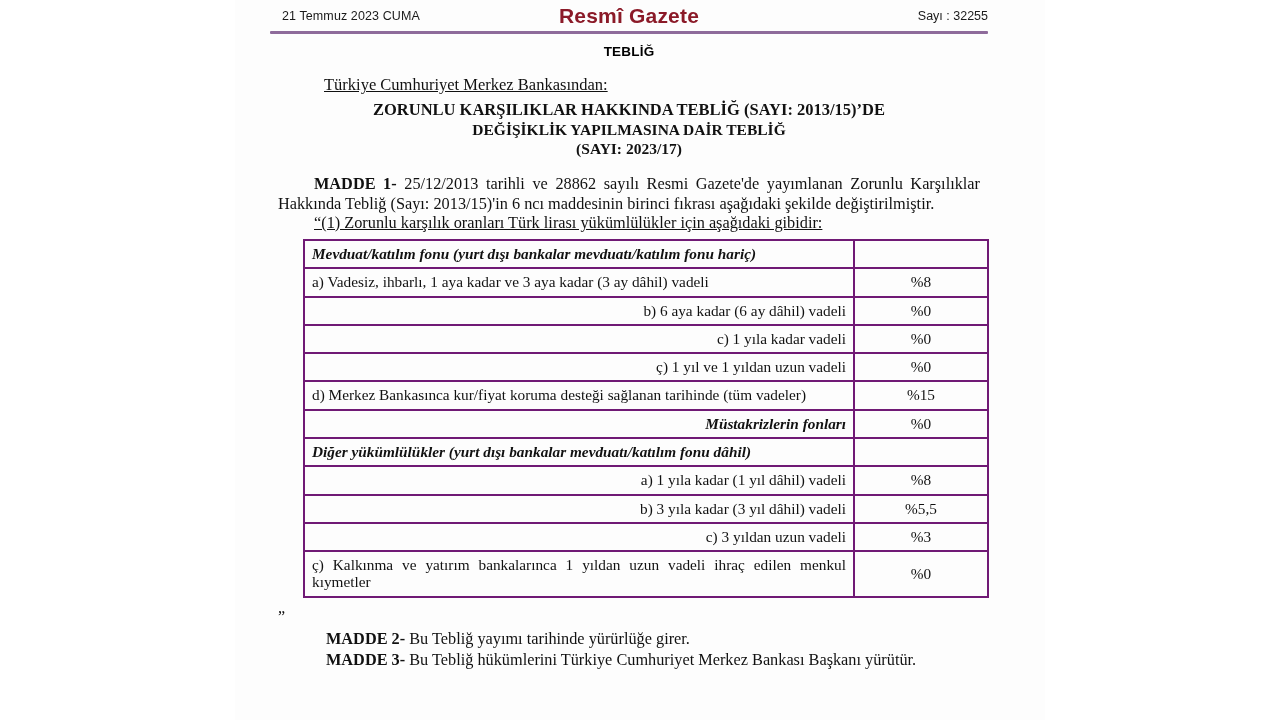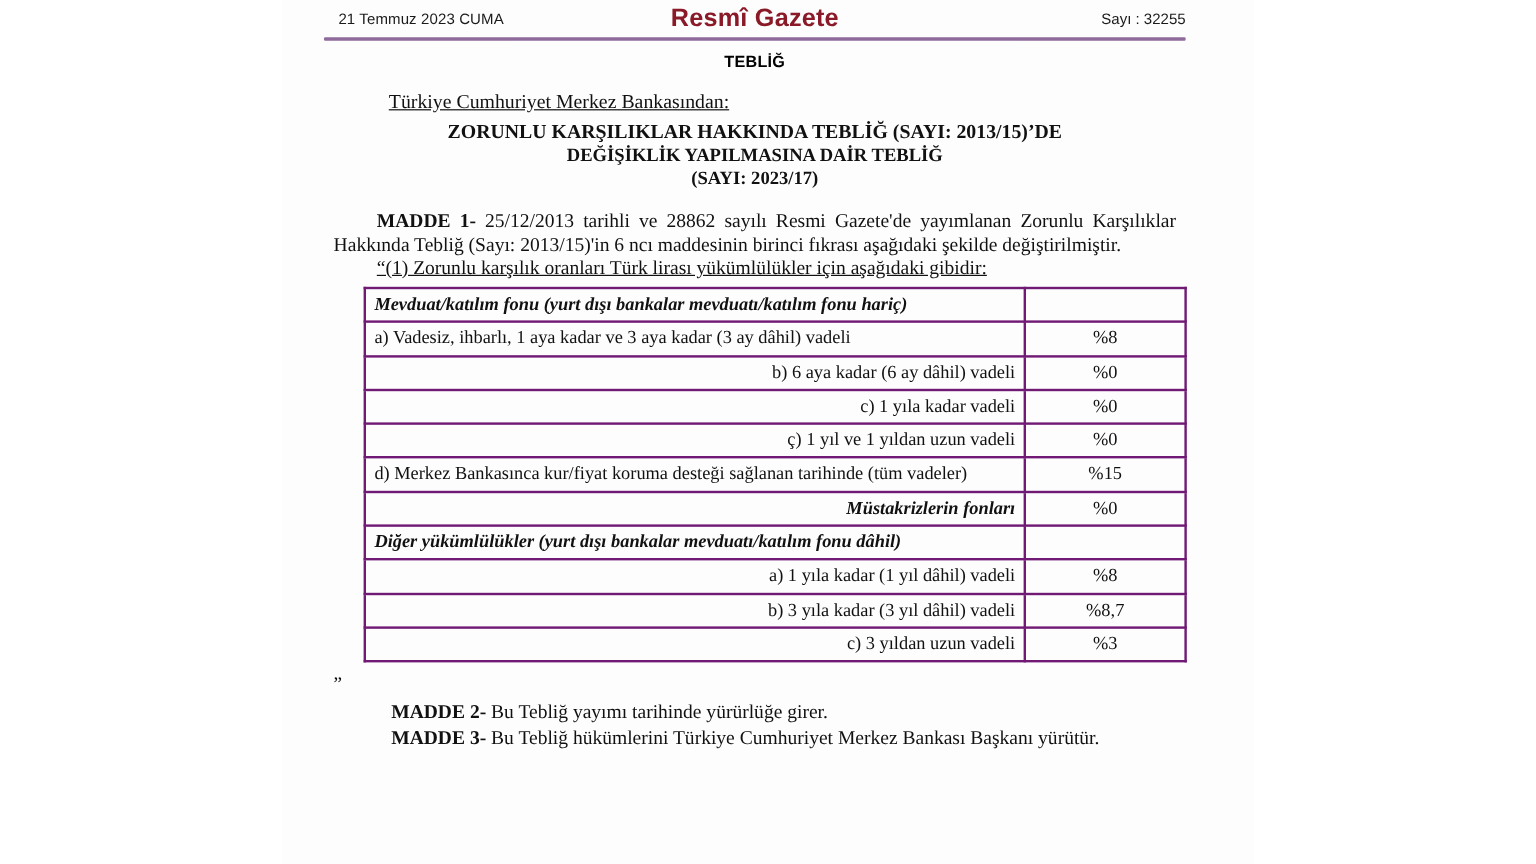--- a/index.html
+++ b/index.html
@@ -261,25 +261,29 @@
           <tr class="section">
             <td class="label just">Diğer yükümlülükler (yurt dışı bankalar mevduatı/katılım fonu dâhil)</td>
             <td class="value"></td>
           </tr>
           <tr>
             <td class="label">a) 1 yıla kadar (1 yıl dâhil) vadeli</td>
             <td class="value">%8</td>
           </tr>
           <tr>
             <td class="label">b) 3 yıla kadar (3 yıl dâhil) vadeli</td>
-            <td class="value">%8,7</td>
+            <td class="value">%5,5</td>
           </tr>
           <tr>
             <td class="label">c) 3 yıldan uzun vadeli</td>
             <td class="value">%3</td>
+          </tr>
+          <tr>
+            <td class="label just">ç) Kalkınma ve yatırım bankalarınca 1 yıldan uzun vadeli ihraç edilen menkul kıymetler</td>
+            <td class="value">%0</td>
           </tr>
         </tbody>
     </table>
   </div>
 
   <div id="tail-block">
     <div id="close-quote">”</div>
     <div id="tail-lines">
       <div class="tail-line">
         <b>MADDE 2-</b><span> Bu Tebliğ yayımı tarihinde yürürlüğe girer.</span>

